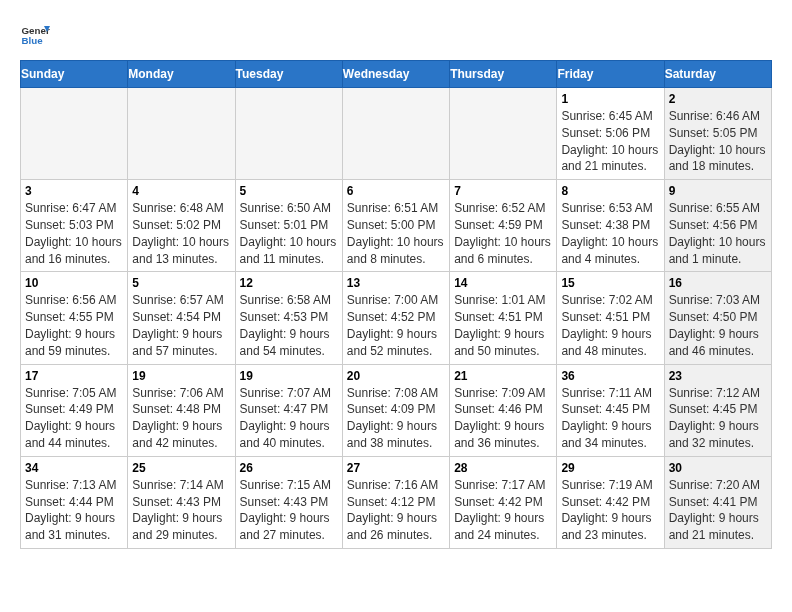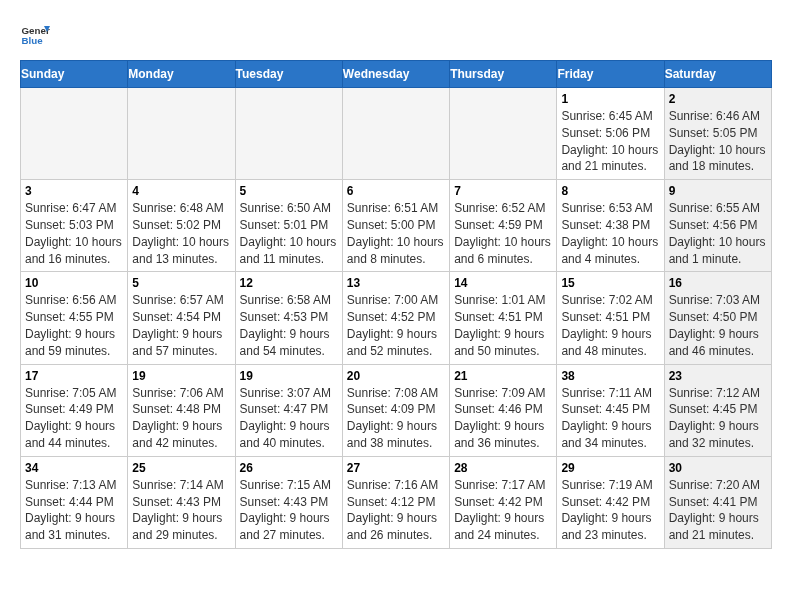--- a/index.html
+++ b/index.html
@@ -222,38 +222,38 @@
 Daylight: 9 hours and 44 minutes.</div>
         </td>
         <td>
           <span class="day-num">19</span>
           <div class="day-info">Sunrise: 7:06 AM
 Sunset: 4:48 PM
 Daylight: 9 hours and 42 minutes.</div>
         </td>
         <td>
           <span class="day-num">19</span>
-          <div class="day-info">Sunrise: 3:07 AM
+          <div class="day-info">Sunrise: 7:07 AM
 Sunset: 4:47 PM
 Daylight: 9 hours and 40 minutes.</div>
         </td>
         <td>
           <span class="day-num">20</span>
           <div class="day-info">Sunrise: 7:08 AM
 Sunset: 4:09 PM
 Daylight: 9 hours and 38 minutes.</div>
         </td>
         <td>
           <span class="day-num">21</span>
           <div class="day-info">Sunrise: 7:09 AM
 Sunset: 4:46 PM
 Daylight: 9 hours and 36 minutes.</div>
         </td>
         <td>
-          <span class="day-num">38</span>
+          <span class="day-num">36</span>
           <div class="day-info">Sunrise: 7:11 AM
 Sunset: 4:45 PM
 Daylight: 9 hours and 34 minutes.</div>
         </td>
         <td class="shaded">
           <span class="day-num">23</span>
           <div class="day-info">Sunrise: 7:12 AM
 Sunset: 4:45 PM
 Daylight: 9 hours and 32 minutes.</div>
         </td>

